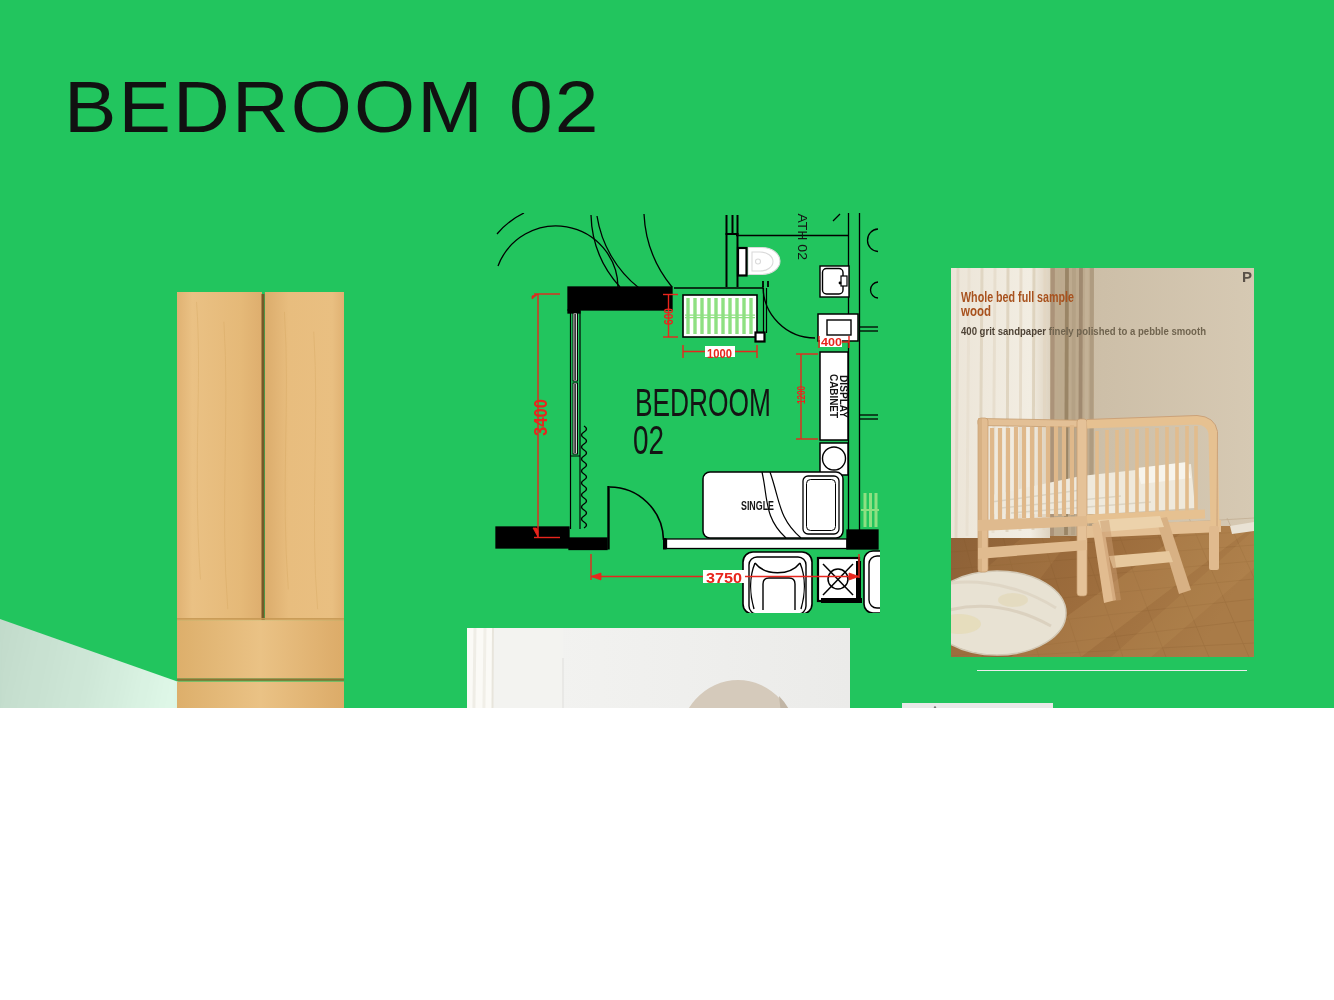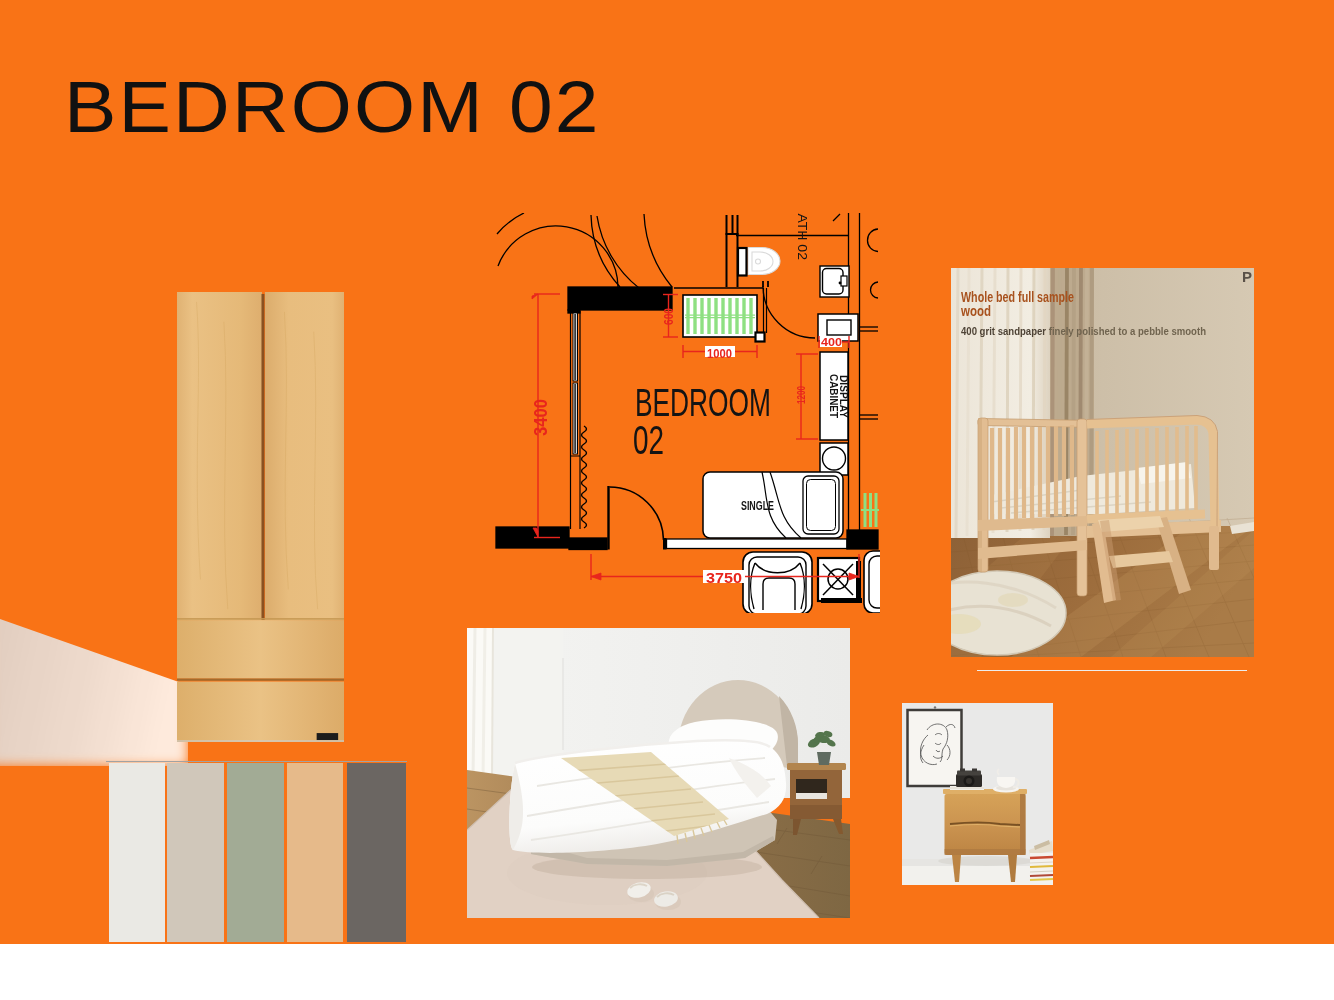--- a/index.html
+++ b/index.html
@@ -1,16 +1,16 @@
 <!DOCTYPE html>
 <html><head>
 <meta charset="utf-8">
 <style>
 html,body{margin:0;padding:0;background:#ffffff;}
-#page{position:relative;width:1334px;height:944px;background:#f97316;overflow:hidden;font-family:"Liberation Sans",sans-serif;}
+#page{position:relative;width:1334px;height:708px;background:#22c55e;overflow:hidden;font-family:"Liberation Sans",sans-serif;}
 .abs{position:absolute;}
 </style>
 </head>
 <body>
 <div id="page">
 
 <div class="abs" id="title" style="left:64px;top:65px;font-size:73px;color:#111;letter-spacing:2px;transform:scaleX(1.076);transform-origin:left top;white-space:nowrap;">BEDROOM 02</div>
 
 <div class="abs" id="shadowzone" style="left:-12px;top:598px;width:200px;height:168px;background:linear-gradient(102deg,#dcdcdc 0%,#ededed 50%,#ffffff 85%);clip-path:polygon(0% 10%,100% 52%,100% 100%,0% 100%);opacity:.85;filter:blur(6px);"></div>
 

